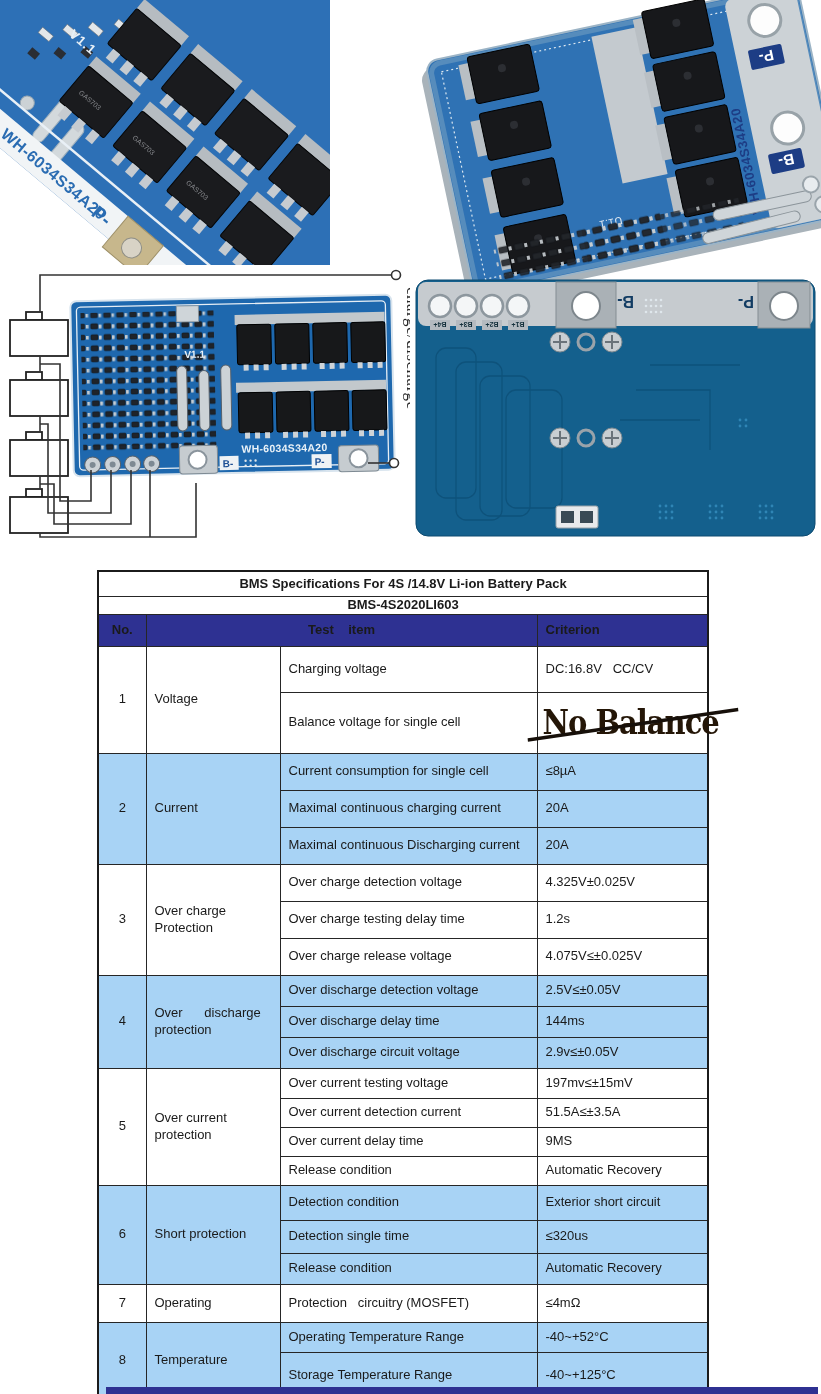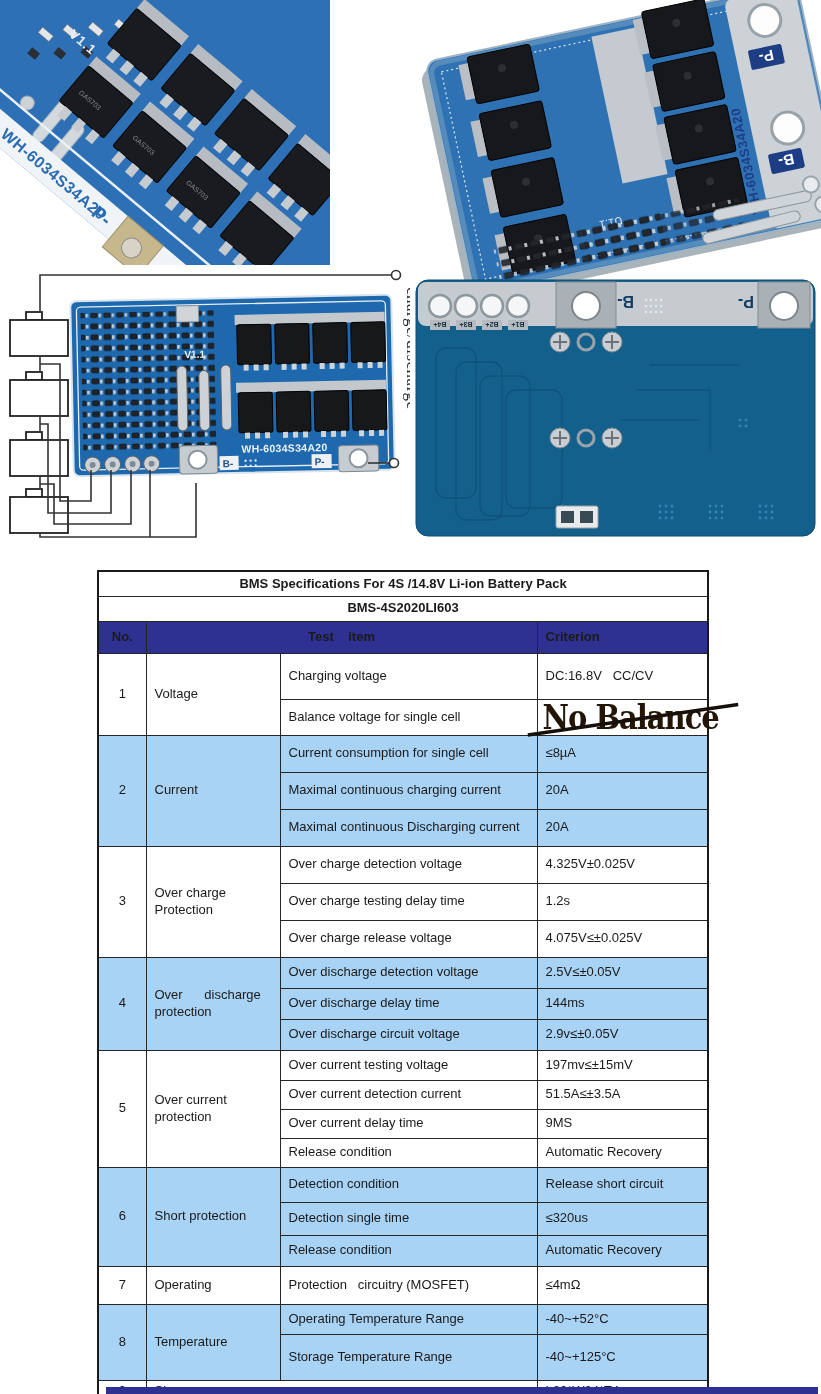--- a/index.html
+++ b/index.html
@@ -441,36 +441,36 @@
   <colgroup>
       <col style="width:48px">
       <col style="width:134px">
       <col style="width:257px">
       <col style="width:171px">
     </colgroup>
   <tbody>
   <tr class="t-title" style="height:25px">
         <td colspan="4">BMS Specifications For 4S /14.8V Li-ion Battery Pack</td>
       </tr>
-  <tr class="t-title" style="height:25px">
+  <tr class="t-title" style="height:18px">
         <td colspan="4">BMS-4S2020LI603</td>
       </tr>
   <tr class="t-head" style="height:32px">
     <td class="c-no">No.</td>
     <td class="c-merged" colspan="2">Test    item</td>
     <td>Criterion</td>
   </tr>
 
   <tr style="height:46px">
     <td class="c-no" rowspan="2">1</td>
     <td rowspan="2">Voltage</td>
     <td>Charging voltage</td>
     <td>DC:16.8V   CC/CV</td>
   </tr>
-  <tr style="height:36px">
+  <tr style="height:61px">
     <td>Balance voltage for single cell</td>
     <td class="crit-cell"><div class="stamp">No Balance</div></td>
   </tr>
 
   <tr class="row-blue" style="height:37px">
     <td class="c-no" rowspan="3">2</td>
     <td rowspan="3">Current</td>
     <td>Current consumption for single cell</td>
     <td>≤8µA</td>
   </tr>
@@ -532,21 +532,21 @@
       </tr>
   <tr style="height:29px">
         <td>Release condition</td>
         <td>Automatic Recovery</td>
       </tr>
 
   <tr class="row-blue" style="height:35px">
     <td class="c-no" rowspan="3">6</td>
     <td rowspan="3">Short protection</td>
     <td>Detection condition</td>
-    <td>Release short circuit</td>
+    <td>Exterior short circuit</td>
   </tr>
   <tr class="row-blue" style="height:33px">
         <td>Detection single time</td>
         <td>≤320us</td>
       </tr>
   <tr class="row-blue" style="height:31px">
         <td>Release condition</td>
         <td>Automatic Recovery</td>
       </tr>
 

